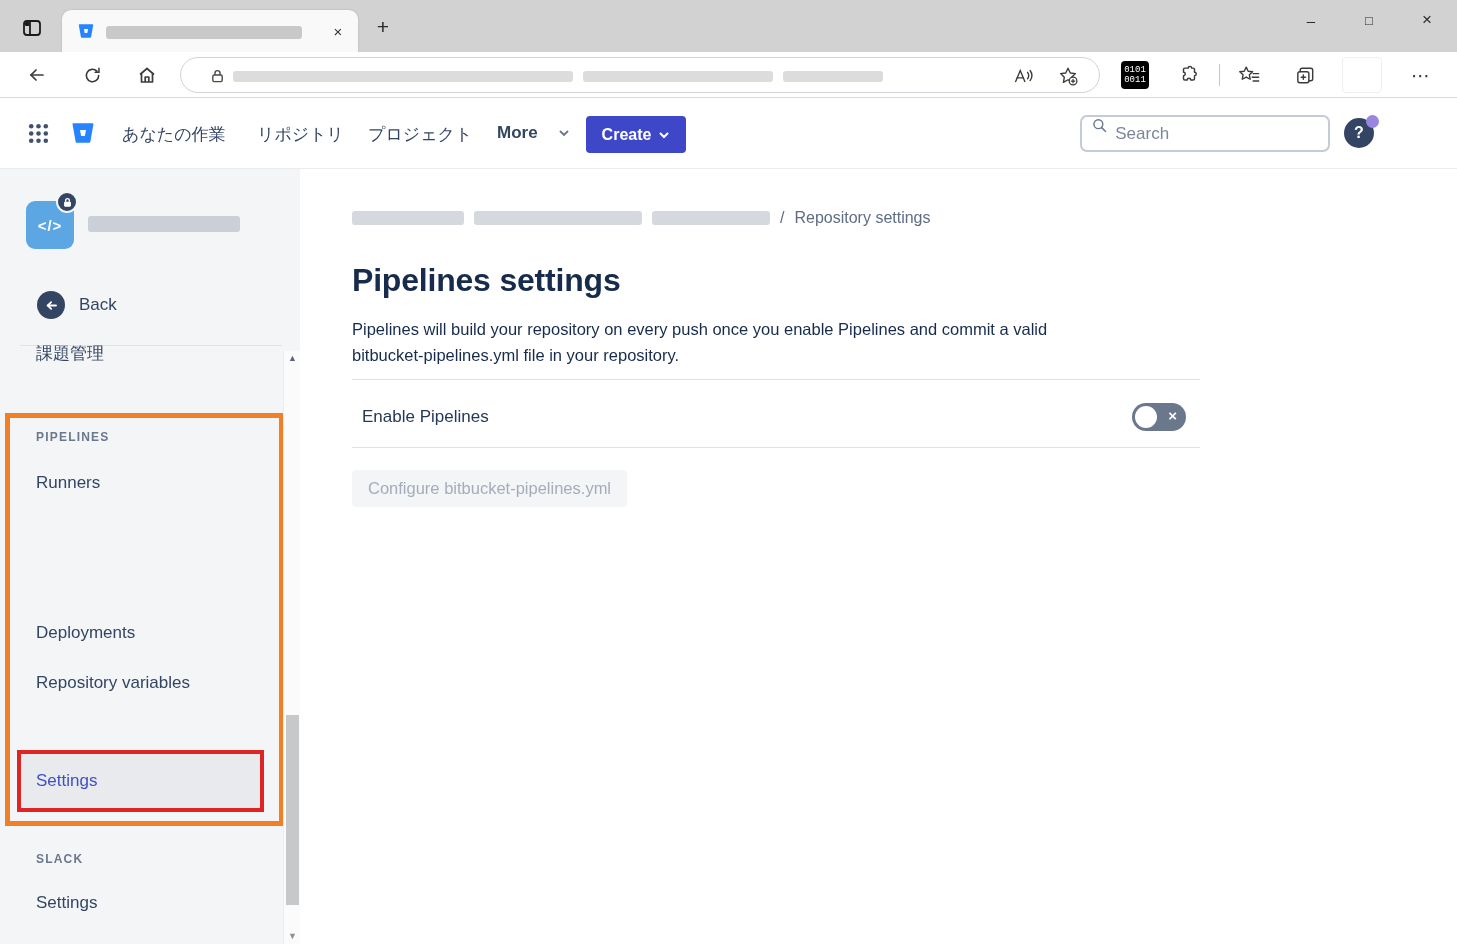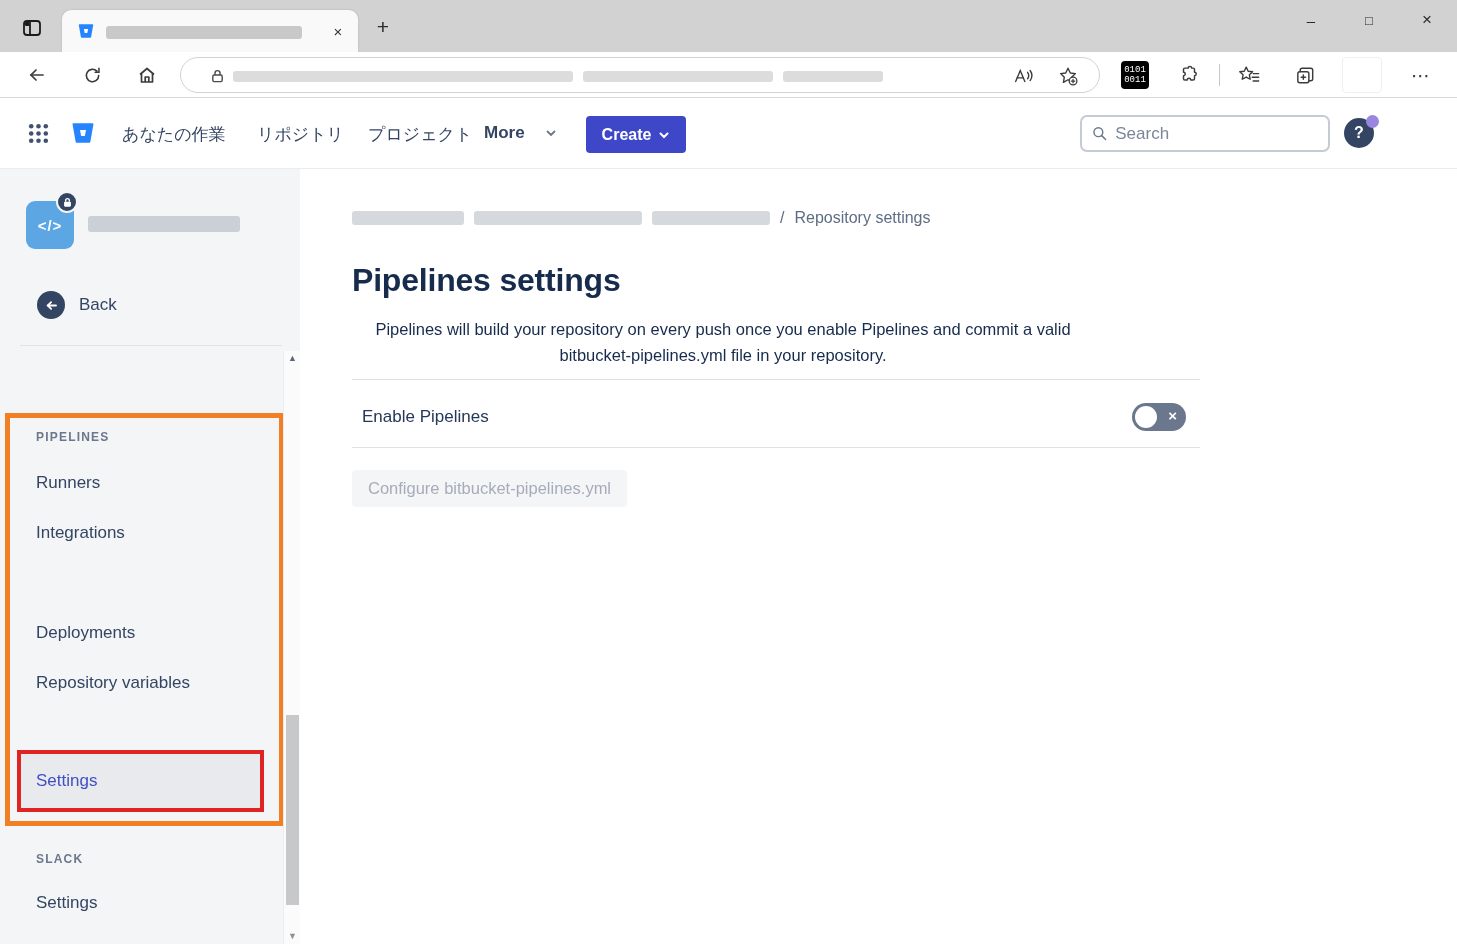--- a/index.html
+++ b/index.html
@@ -24,21 +24,21 @@
   .pill-ico { top:5px; width:28px; height:26px; display:flex; align-items:center; justify-content:center; color:#3b3b3b; }
   .binary-ico { left:1121px; top:9px; width:28px; height:28px; background:#000; border-radius:4px; color:#fff; font-family:"Liberation Mono","DejaVu Sans Mono",monospace; font-size:9px; line-height:10px; text-align:center; padding-top:4px; letter-spacing:0; }
   .tb-divider { left:1219px; top:12px; width:1px; height:22px; background:#c6c6c6; }
   .white-ext { left:1342px; top:5px; width:40px; height:36px; background:#fff; border:1px solid #efefef; border-radius:4px; }
 
   
   #bbnav { position:absolute; left:0; top:98px; width:1457px; height:71px; background:#fff; border-bottom:1px solid #ebecf0; }
   .bb-link { top:25px; font-size:17px; color:#344563; font-weight:500; white-space:nowrap; cursor:pointer; }
   .more-chip { display:flex; align-items:center; gap:4px; font-weight:700; }
   #create-btn { left:586px; top:18px; width:100px; height:37px; background:#3d47c8; border:none; border-radius:4px; color:#fff; font-size:16px; font-weight:700; display:flex; align-items:center; justify-content:center; gap:7px; cursor:pointer; font-family:inherit; }
-  #searchbox { left:1080px; top:17px; width:250px; height:37px; background:#fff; border:2px solid #c5cbd6; border-radius:7px; display:flex; align-items:center; padding:0 10px; gap:8px; }
+  #searchbox { left:1080px; top:17px; width:250px; height:37px; background:#fff; border:2px solid #c5cbd6; border-radius:7px; display:flex; padding:0 10px; gap:8px; }
   #searchbox input { border:none; outline:none; width:100%; font-size:17px; color:#344563; font-family:inherit; background:transparent; }
   #searchbox input::placeholder { color:#7a869a; }
   #help-btn { left:1344px; top:20px; width:30px; height:30px; border-radius:50%; background:#344563; color:#fff; font-weight:700; font-size:16px; display:flex; align-items:center; justify-content:center; cursor:pointer; }
   #help-dot { left:1366px; top:115px; width:13px; height:13px; border-radius:50%; background:#9a86e0; }
 
   
   #sidebar { position:absolute; left:0; top:169px; width:300px; height:775px; background:#f4f5f7; }
   #main { position:absolute; left:300px; top:169px; width:1157px; height:775px; background:#fff; }
 
   
@@ -58,21 +58,21 @@
 
   
   #side-scroll { left:283px; top:182px; width:17px; height:593px; background:#fbfbfb; border-left:1px solid #ededee; }
   #side-thumb { left:2px; top:364px; width:13px; height:190px; background:#c6c8ca; }
   .scroll-arrow { width:17px; text-align:center; font-size:9px; }
 
   
   #breadcrumb { left:52px; top:38px; height:22px; display:flex; align-items:center; gap:10px; font-size:16px; color:#5e6c84; }
   .bc-blur { height:14px; background:#d5d8dd; border-radius:3px; }
   #page-title { left:52px; top:93px; font-size:32px; font-weight:700; color:#172b4d; letter-spacing:-0.2px; }
-  #page-desc { left:52px; top:148px; width:742px; font-size:16.5px; line-height:25.5px; color:#172b4d;text-align:center; }
+  #page-desc { left:52px; top:148px; width:742px; font-size:16.5px; line-height:25.5px; color:#172b4d; }
   .rule { left:52px; width:848px; height:1px; background:#dfe1e6; }
   #enable-label { left:62px; top:238px; font-size:17px; color:#253858; }
   #toggle { left:832px; top:234px; width:54px; height:28px; background:#6b778c; border-radius:14px; cursor:pointer; }
   #toggle .knob { position:absolute; left:3px; top:3px; width:22px; height:22px; border-radius:50%; background:#fff; }
   #toggle .cross { position:absolute; right:9px; top:4px; color:#fff; font-size:15px; font-weight:700; }
   #configure-btn { left:52px; top:301px; height:37px; background:#f4f5f7; border:none; border-radius:4px; padding:0 16px; font-size:16.5px; color:#a5adba; font-family:inherit; line-height:37px; cursor:not-allowed; }
 
   svg { display:block; }
 </style>
 </head>
@@ -195,21 +195,21 @@
     </div>
     <div class="abs" style="left:70px;top:22px;">
       <svg width="26" height="26" viewBox="0 0 24 24">
           <path d="M3.3 3h17.4c.6 0 1 .5.9 1.1L18.8 20c-.1.6-.6 1-1.2 1H6.4c-.6 0-1.1-.4-1.2-1L2.4 4.1C2.3 3.5 2.7 3 3.3 3z" fill="#2684ff"></path>
           <path d="M14.8 9.2H9.2l1.1 5.6h3.4z" fill="#fff"></path>
         </svg>
     </div>
     <div class="abs bb-link" style="left:122px;">あなたの作業</div>
     <div class="abs bb-link" style="left:257px;">リポジトリ</div>
     <div class="abs bb-link" style="left:368px;">プロジェクト</div>
-    <div class="abs bb-link more-chip" style="left:484px;gap:20px;">
+    <div class="abs bb-link more-chip" style="left:497px;gap:20px;">
       <span>More</span>
       <svg width="12" height="12" viewBox="0 0 12 12" fill="none" stroke="#6b778c" stroke-width="1.8" stroke-linecap="round">
           <path d="M2.5 4.5L6 8l3.5-3.5"></path>
         </svg>
     </div>
     <button class="abs" id="create-btn">
       <span>Create</span>
       <svg width="12" height="12" viewBox="0 0 12 12" fill="none" stroke="#fff" stroke-width="2" stroke-linecap="round">
           <path d="M2.5 4.5L6 8l3.5-3.5"></path>
         </svg>
@@ -237,24 +237,24 @@
 
     <div class="abs" id="back-circle">
       <svg width="15" height="15" viewBox="0 0 20 20" fill="none" stroke="#fff" stroke-width="2.4" stroke-linecap="round">
           <path d="M16 10H5"></path>
           <path d="M9.5 5.5L5 10l4.5 4.5"></path>
         </svg>
     </div>
     <div class="abs" id="back-label">Back</div>
 
     <div class="abs side-divider"></div>
+    <div class="abs side-item" style="top:159px;height:50px;">課題管理</div>
 
     <div class="abs side-header" style="top:261px;">PIPELINES</div>
     <div class="abs side-item" style="top:289px;">Runners</div>
-    <div class="abs side-item" style="top:339px;">Integrations</div>
     <div class="abs side-item" style="top:439px;">Deployments</div>
     <div class="abs side-item" style="top:489px;">Repository variables</div>
     <div class="abs" id="sel-row">Settings</div>
 
     <div class="abs side-header" style="top:683px;">SLACK</div>
     <div class="abs side-item" style="top:709px;">Settings</div>
 
     <div class="abs" id="orange-box"></div>
     <div class="abs" id="red-box"></div>
 

